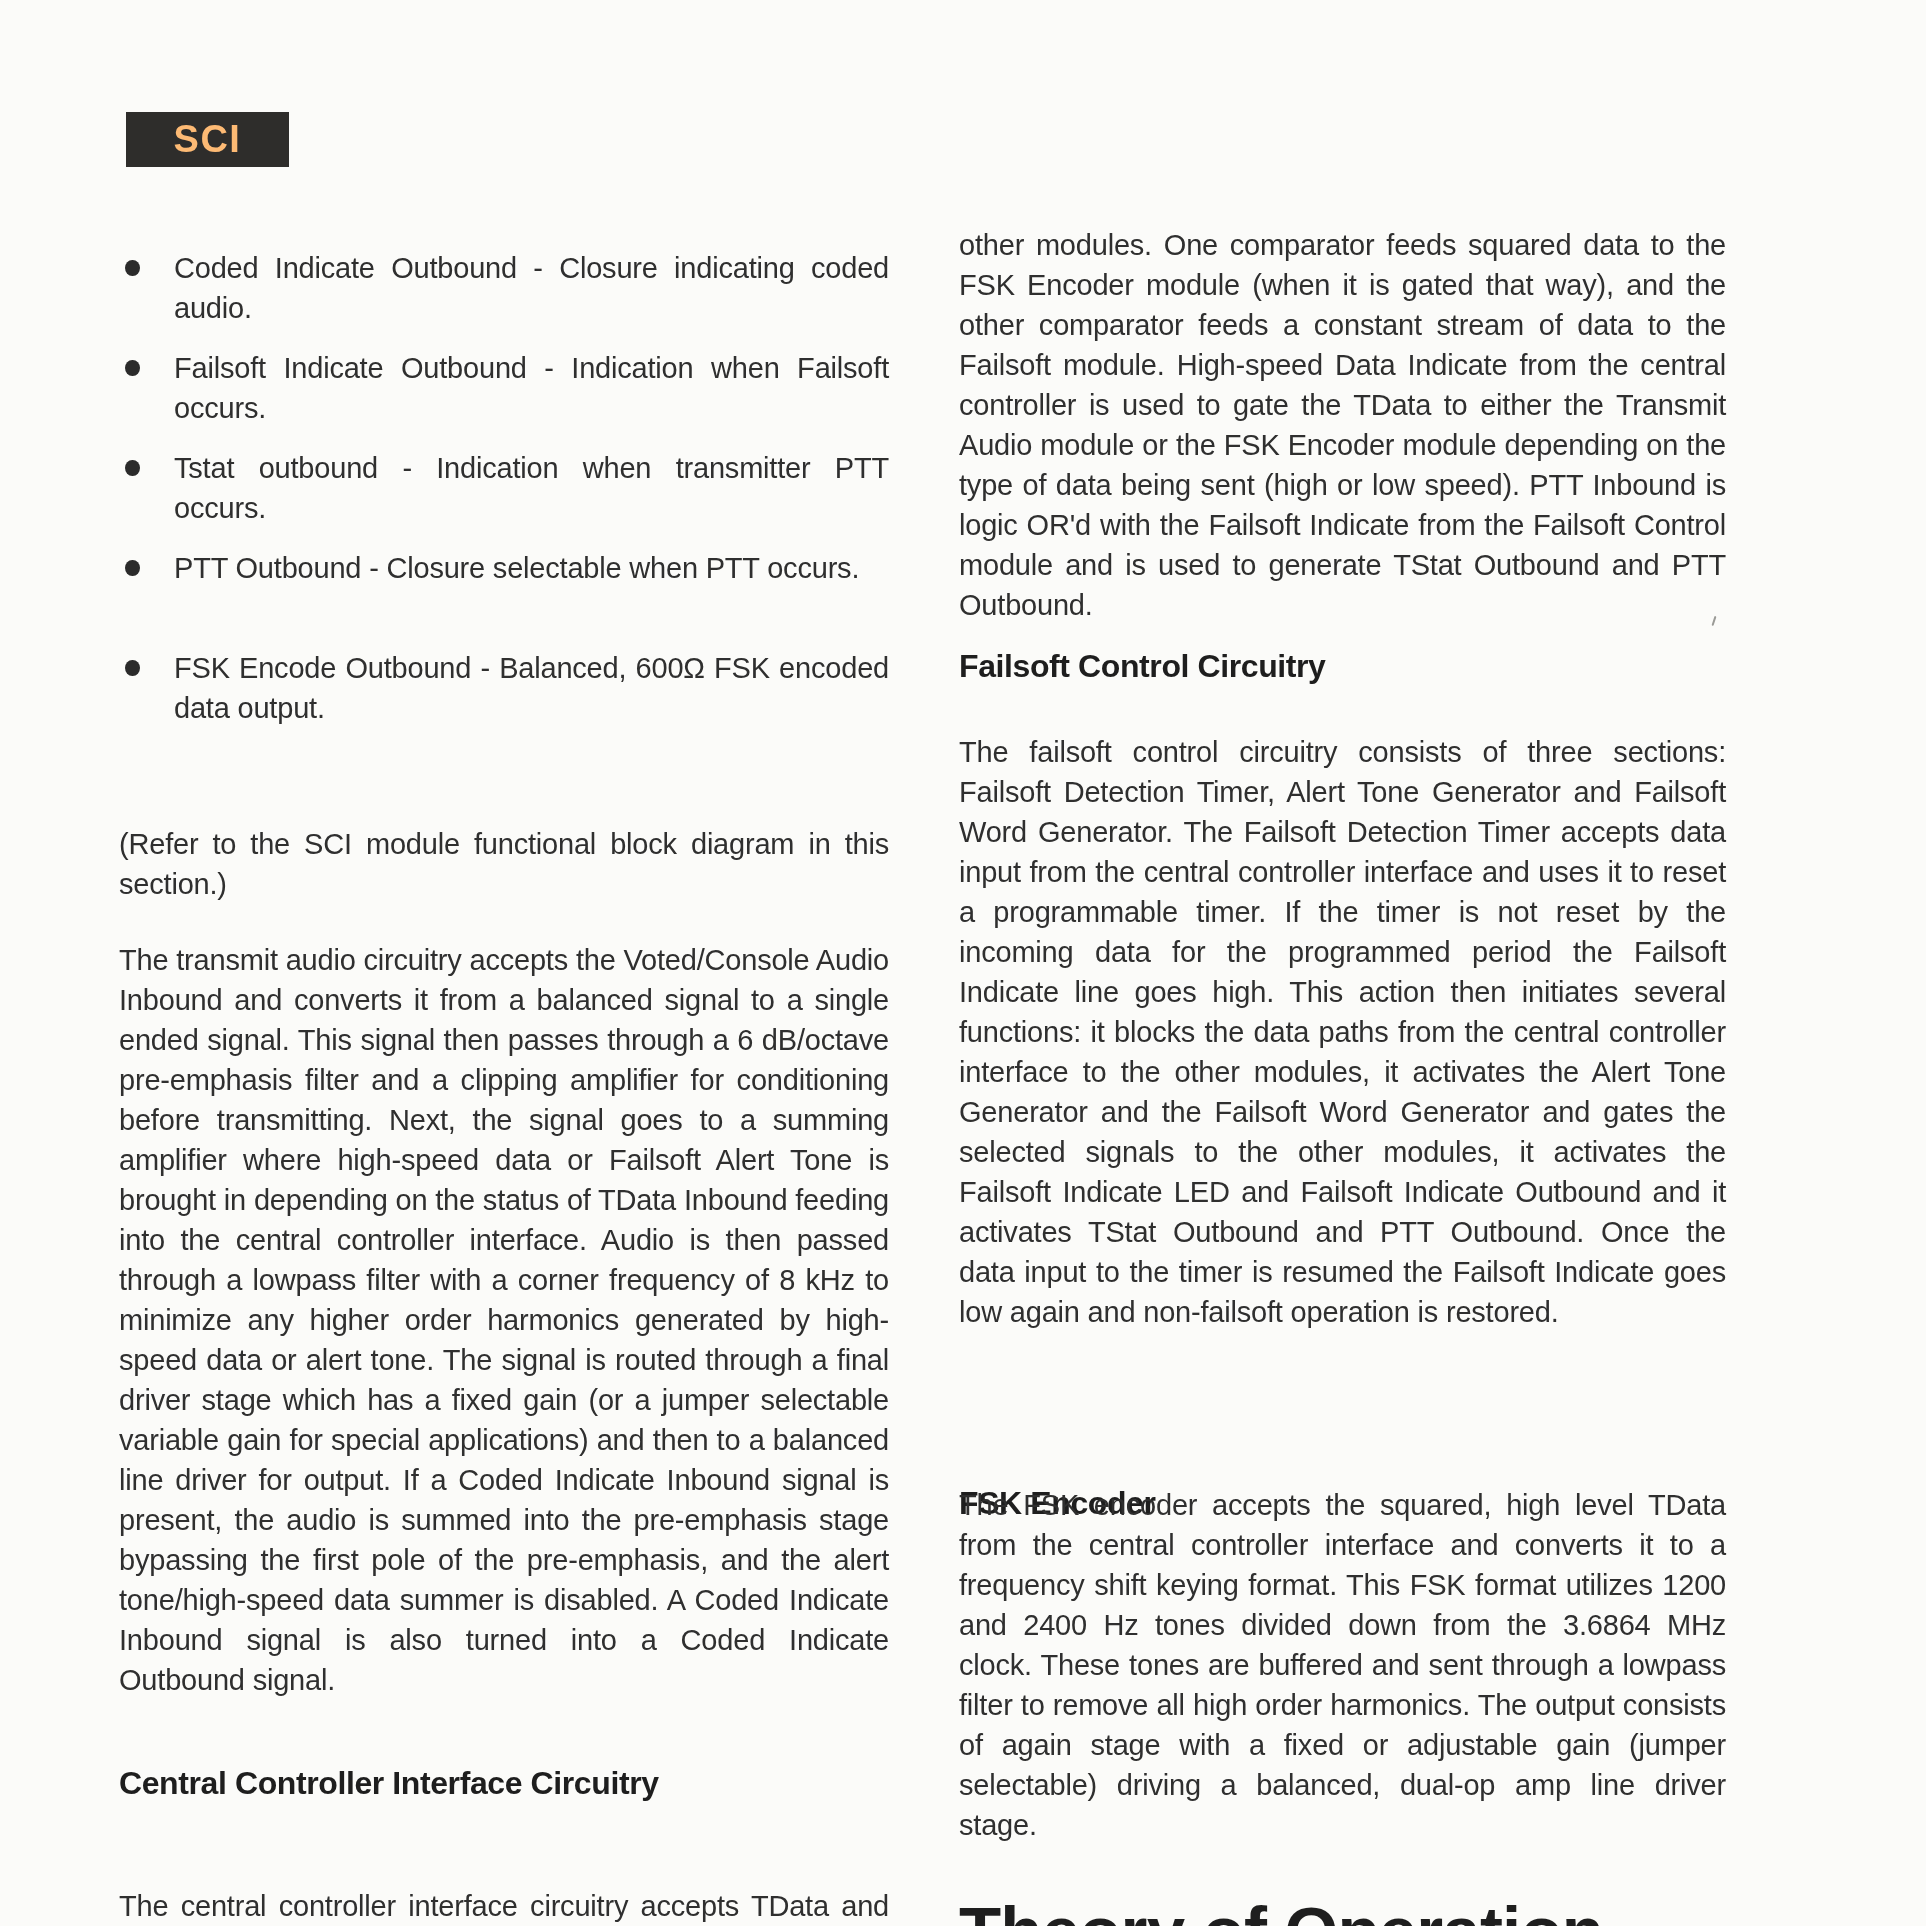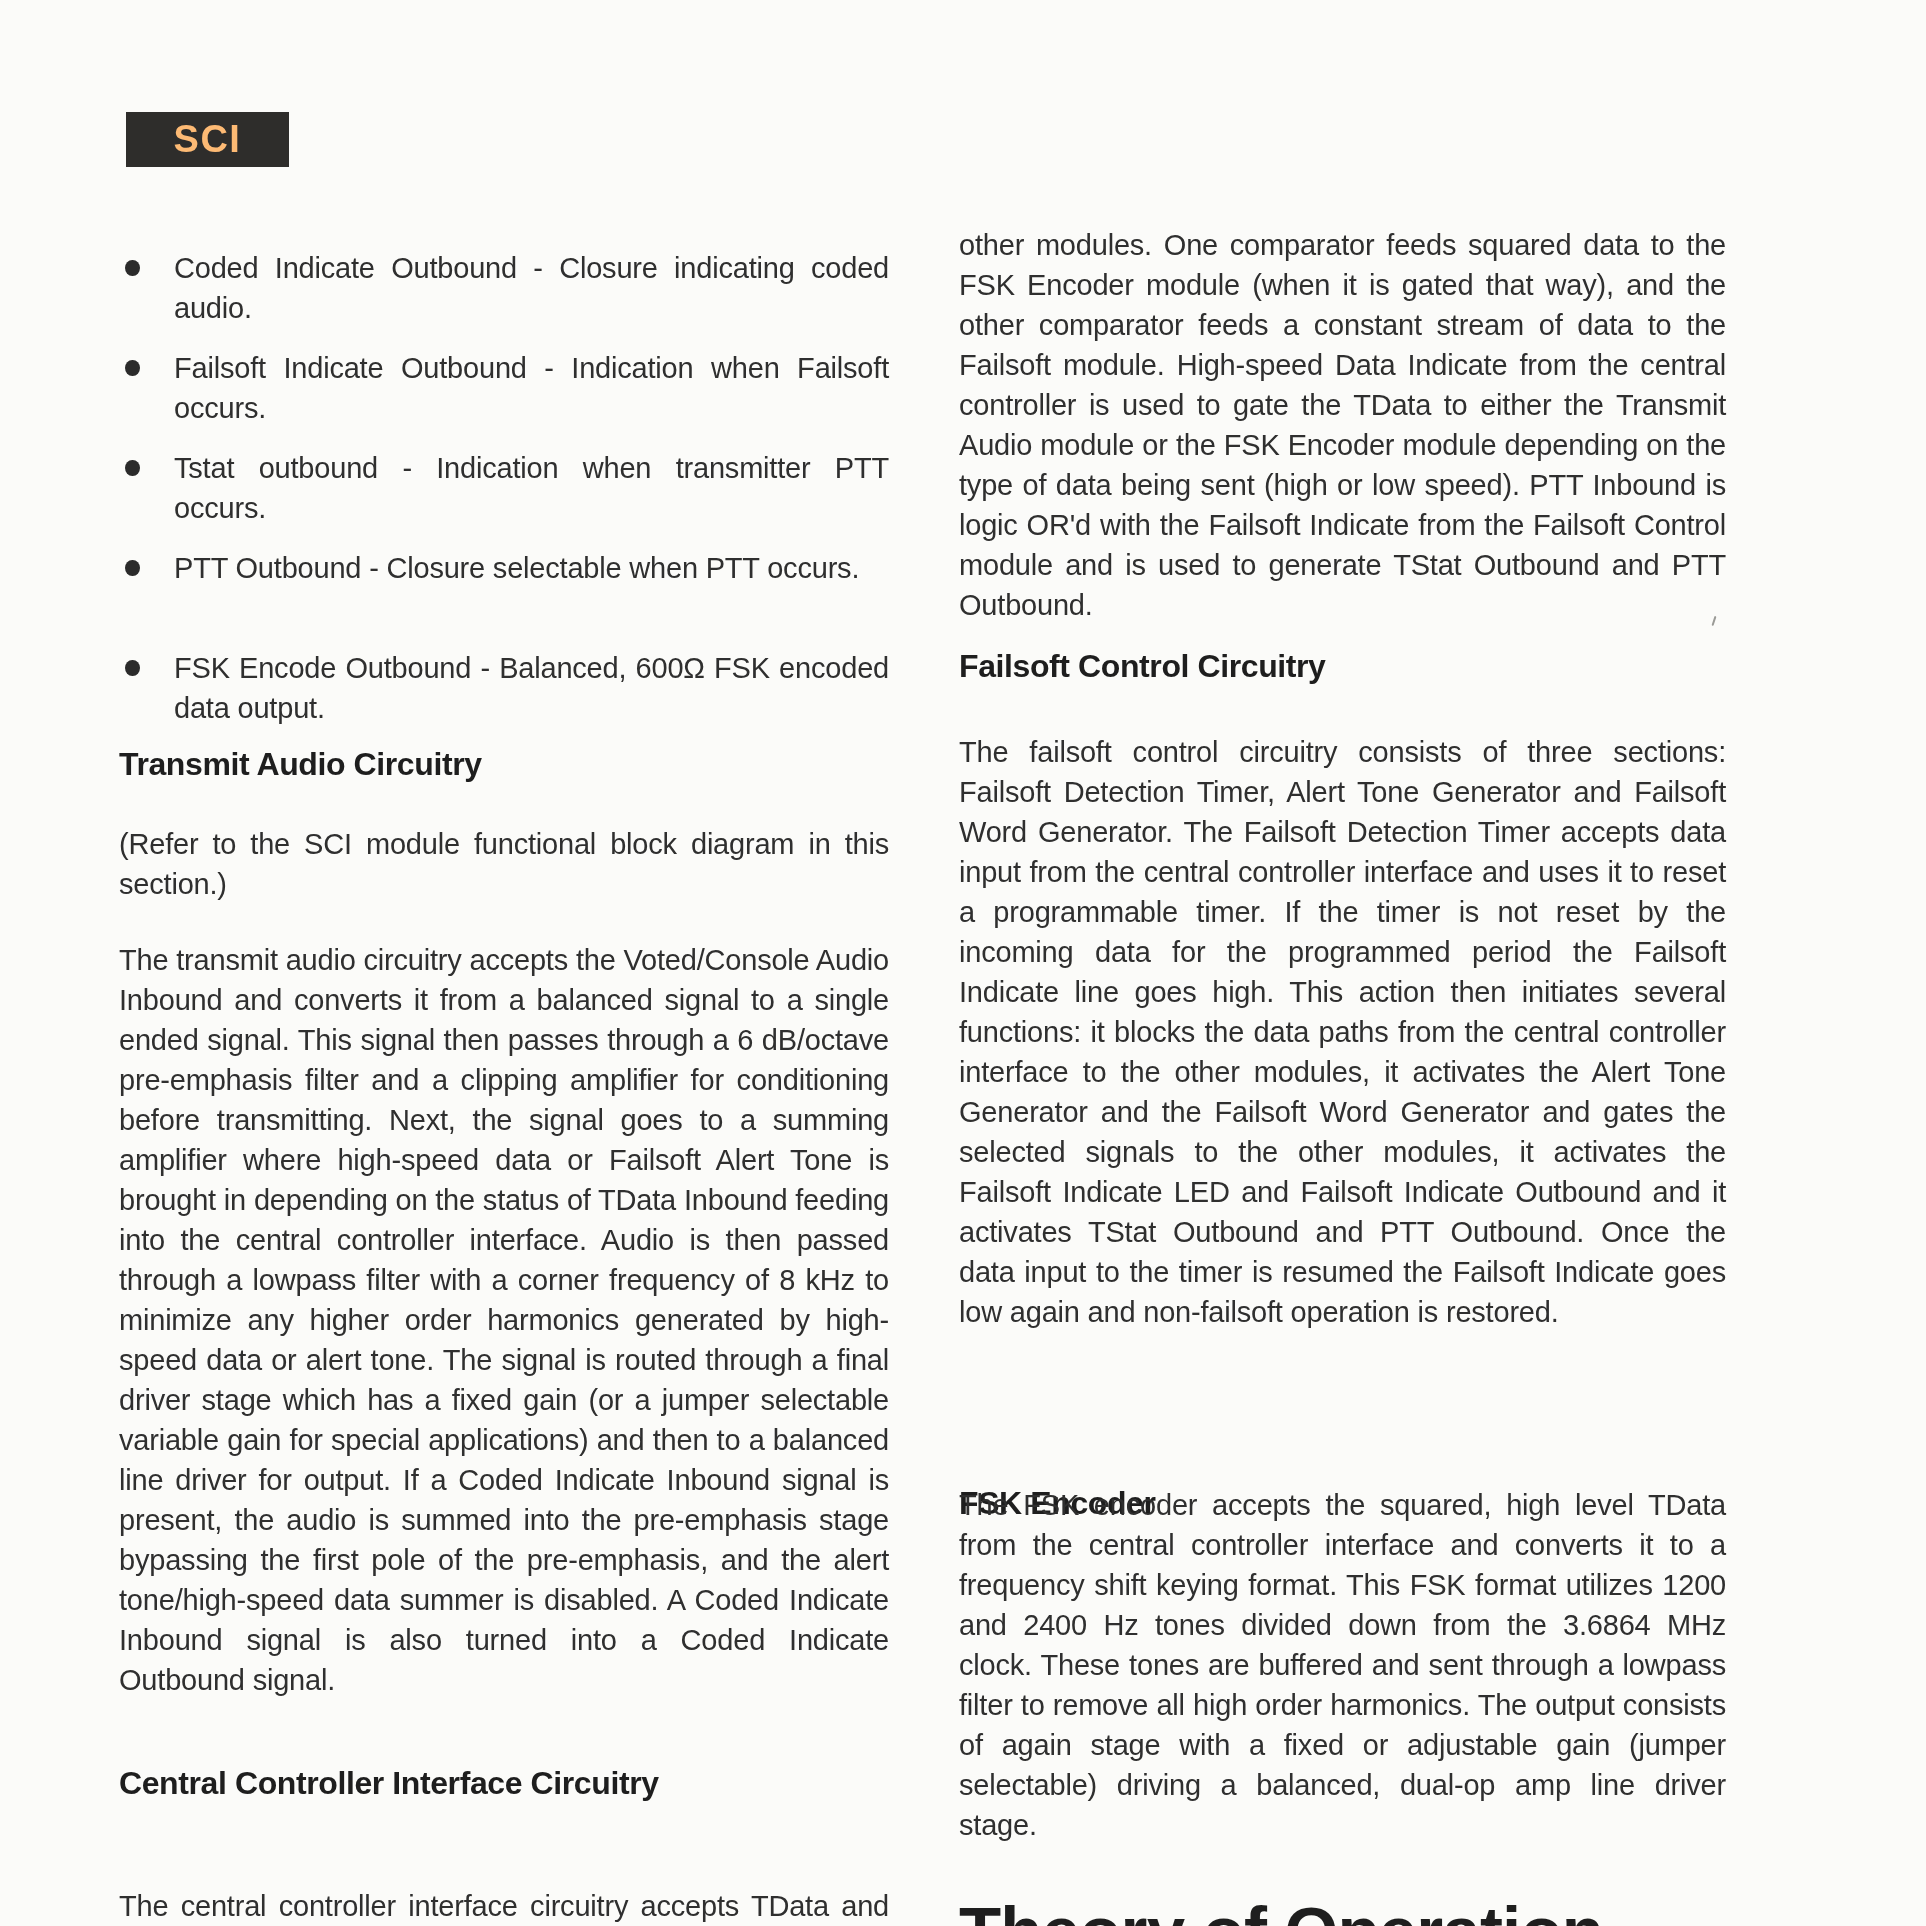--- a/index.html
+++ b/index.html
@@ -72,21 +72,20 @@
       <li>
         <span class="dot"></span>
         <span>PTT Outbound - Closure selectable when PTT occurs.</span>
       </li>
       <li>
         <span class="dot"></span>
         <span>FSK Encode Outbound - Balanced, 600Ω FSK encoded data output.</span>
       </li>
     </ul>
 
-    <h2 style="top:735px;">Transmit Audio Circuitry</h2>
 
     <p class="body" style="top:824px;">(Refer to the SCI module functional block diagram in this section.)</p>
 
     <p class="body" style="top:940px;">The transmit audio circuitry accepts the Voted/Console Audio Inbound and converts it from a balanced signal to a single ended signal. This signal then passes through a 6 dB/octave pre-emphasis filter and a clipping amplifier for conditioning before transmitting. Next, the signal goes to a summing amplifier where high-speed data or Failsoft Alert Tone is brought in depending on the status of TData Inbound feeding into the central controller interface. Audio is then passed through a lowpass filter with a corner frequency of 8 kHz to minimize any higher order harmonics generated by high-speed data or alert tone. The signal is routed through a final driver stage which has a fixed gain (or a jumper selectable variable gain for special applications) and then to a balanced line driver for output. If a Coded Indicate Inbound signal is present, the audio is summed into the pre-emphasis stage bypassing the first pole of the pre-emphasis, and the alert tone/high-speed data summer is disabled. A Coded Indicate Inbound signal is also turned into a Coded Indicate Outbound signal.</p>
 
     <h2 style="top:1754px;">Central Controller Interface Circuitry</h2>
 
     <p class="body" style="top:1886px;">The central controller interface circuitry accepts TData and control signals from the central controller and feeds them to the other modules. TData Inbound feeds into this module and is level shifted to half supply. TData is then routed to two different comparators which convert the data to supply level square waves for use by the</p>
 
   </section>

